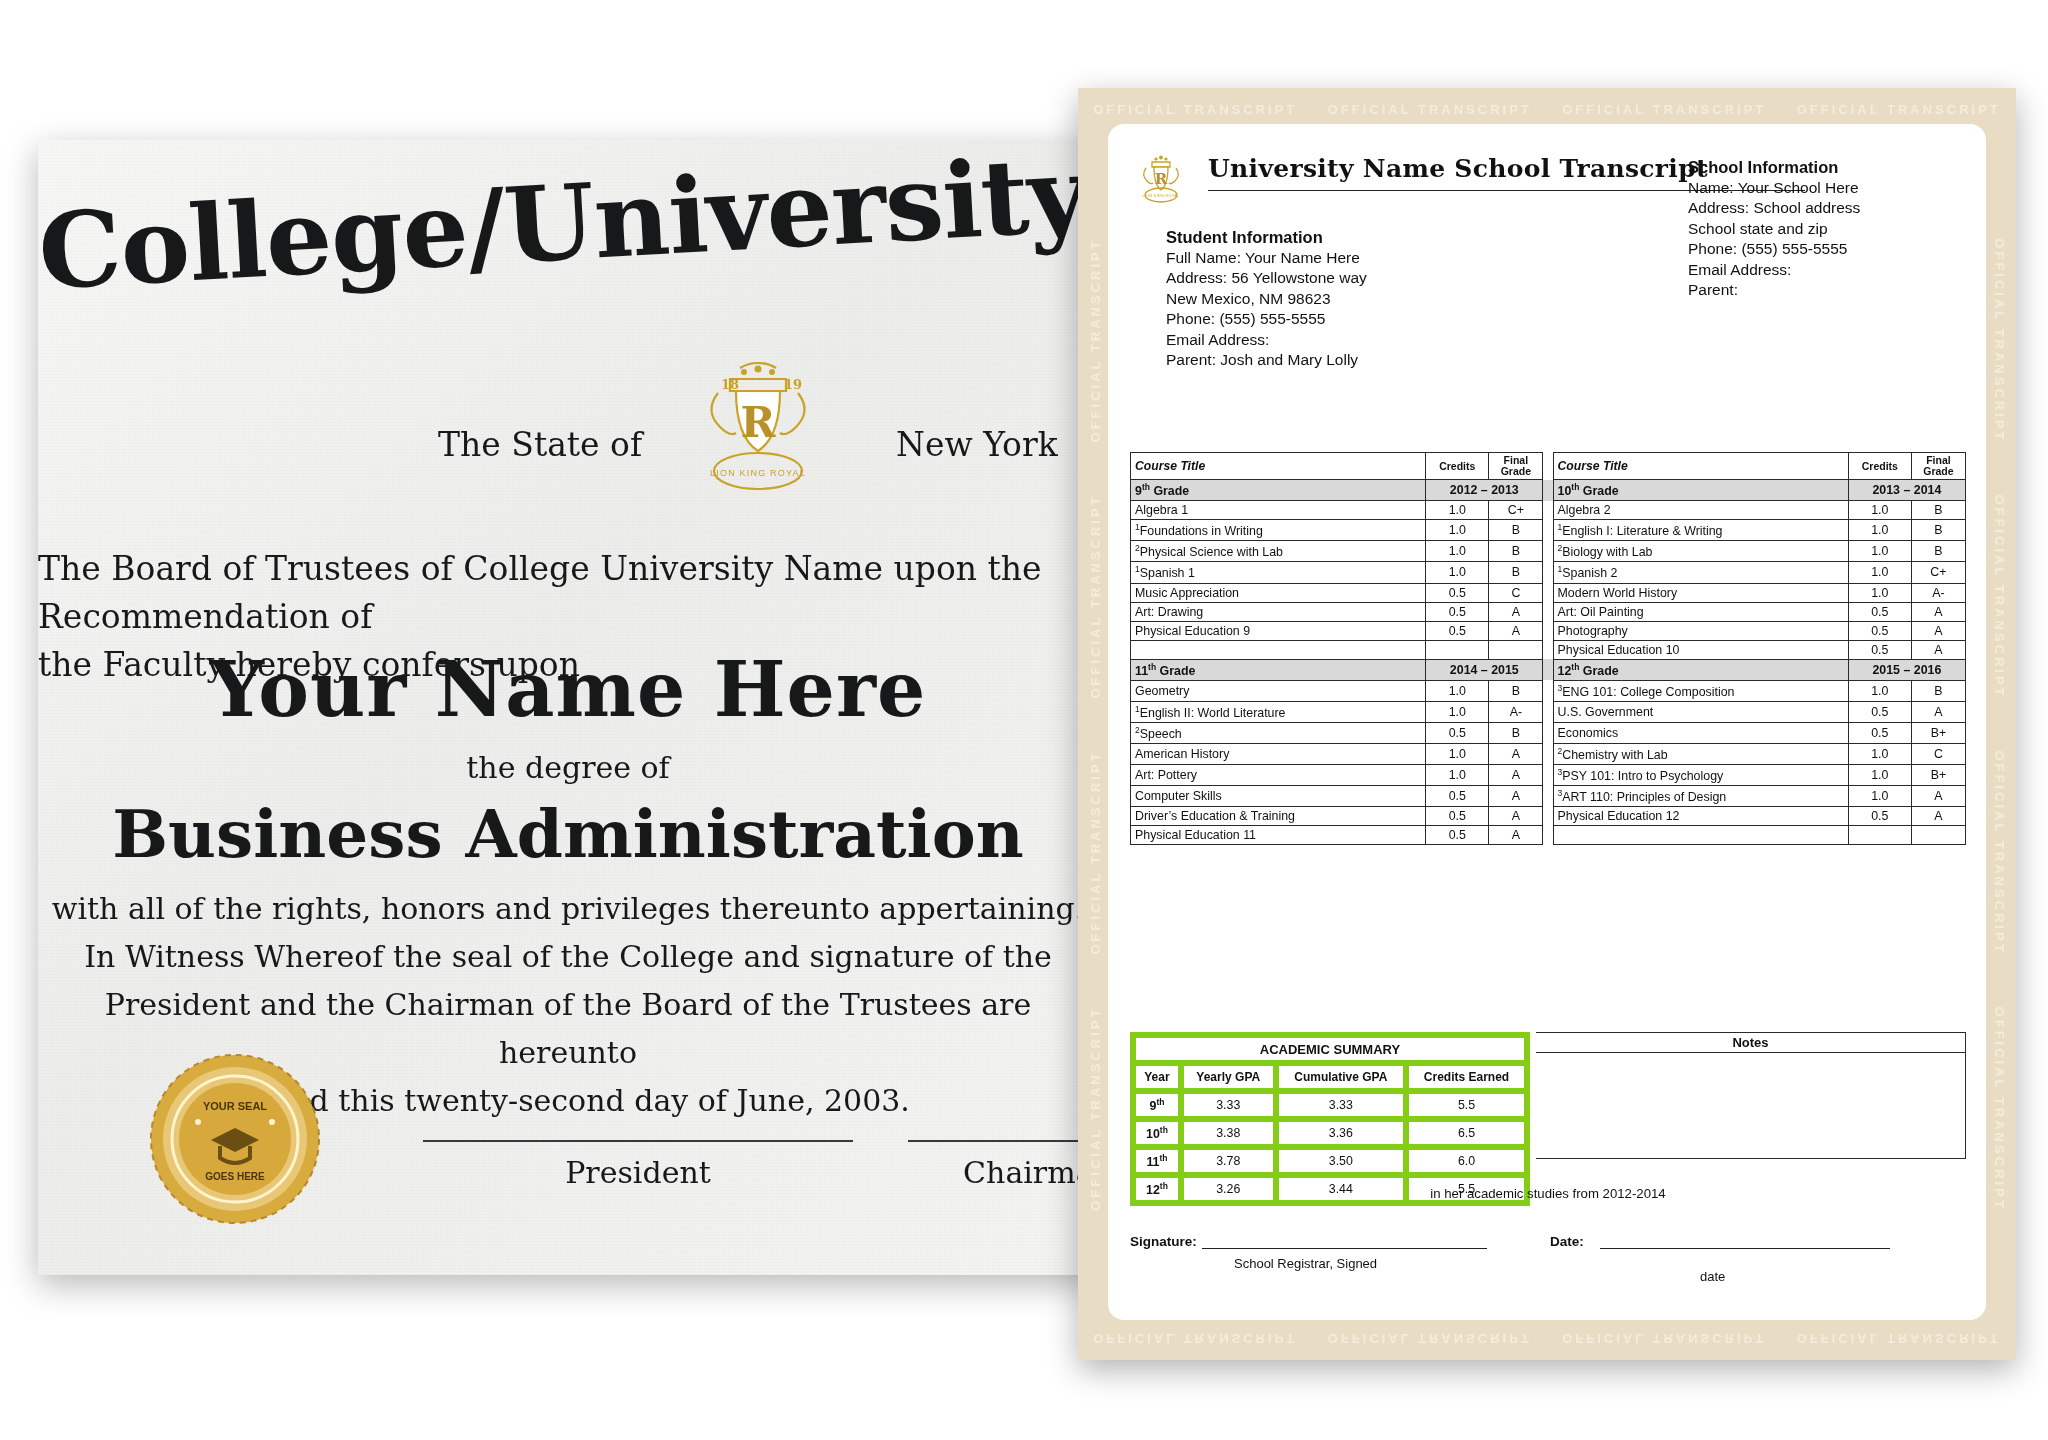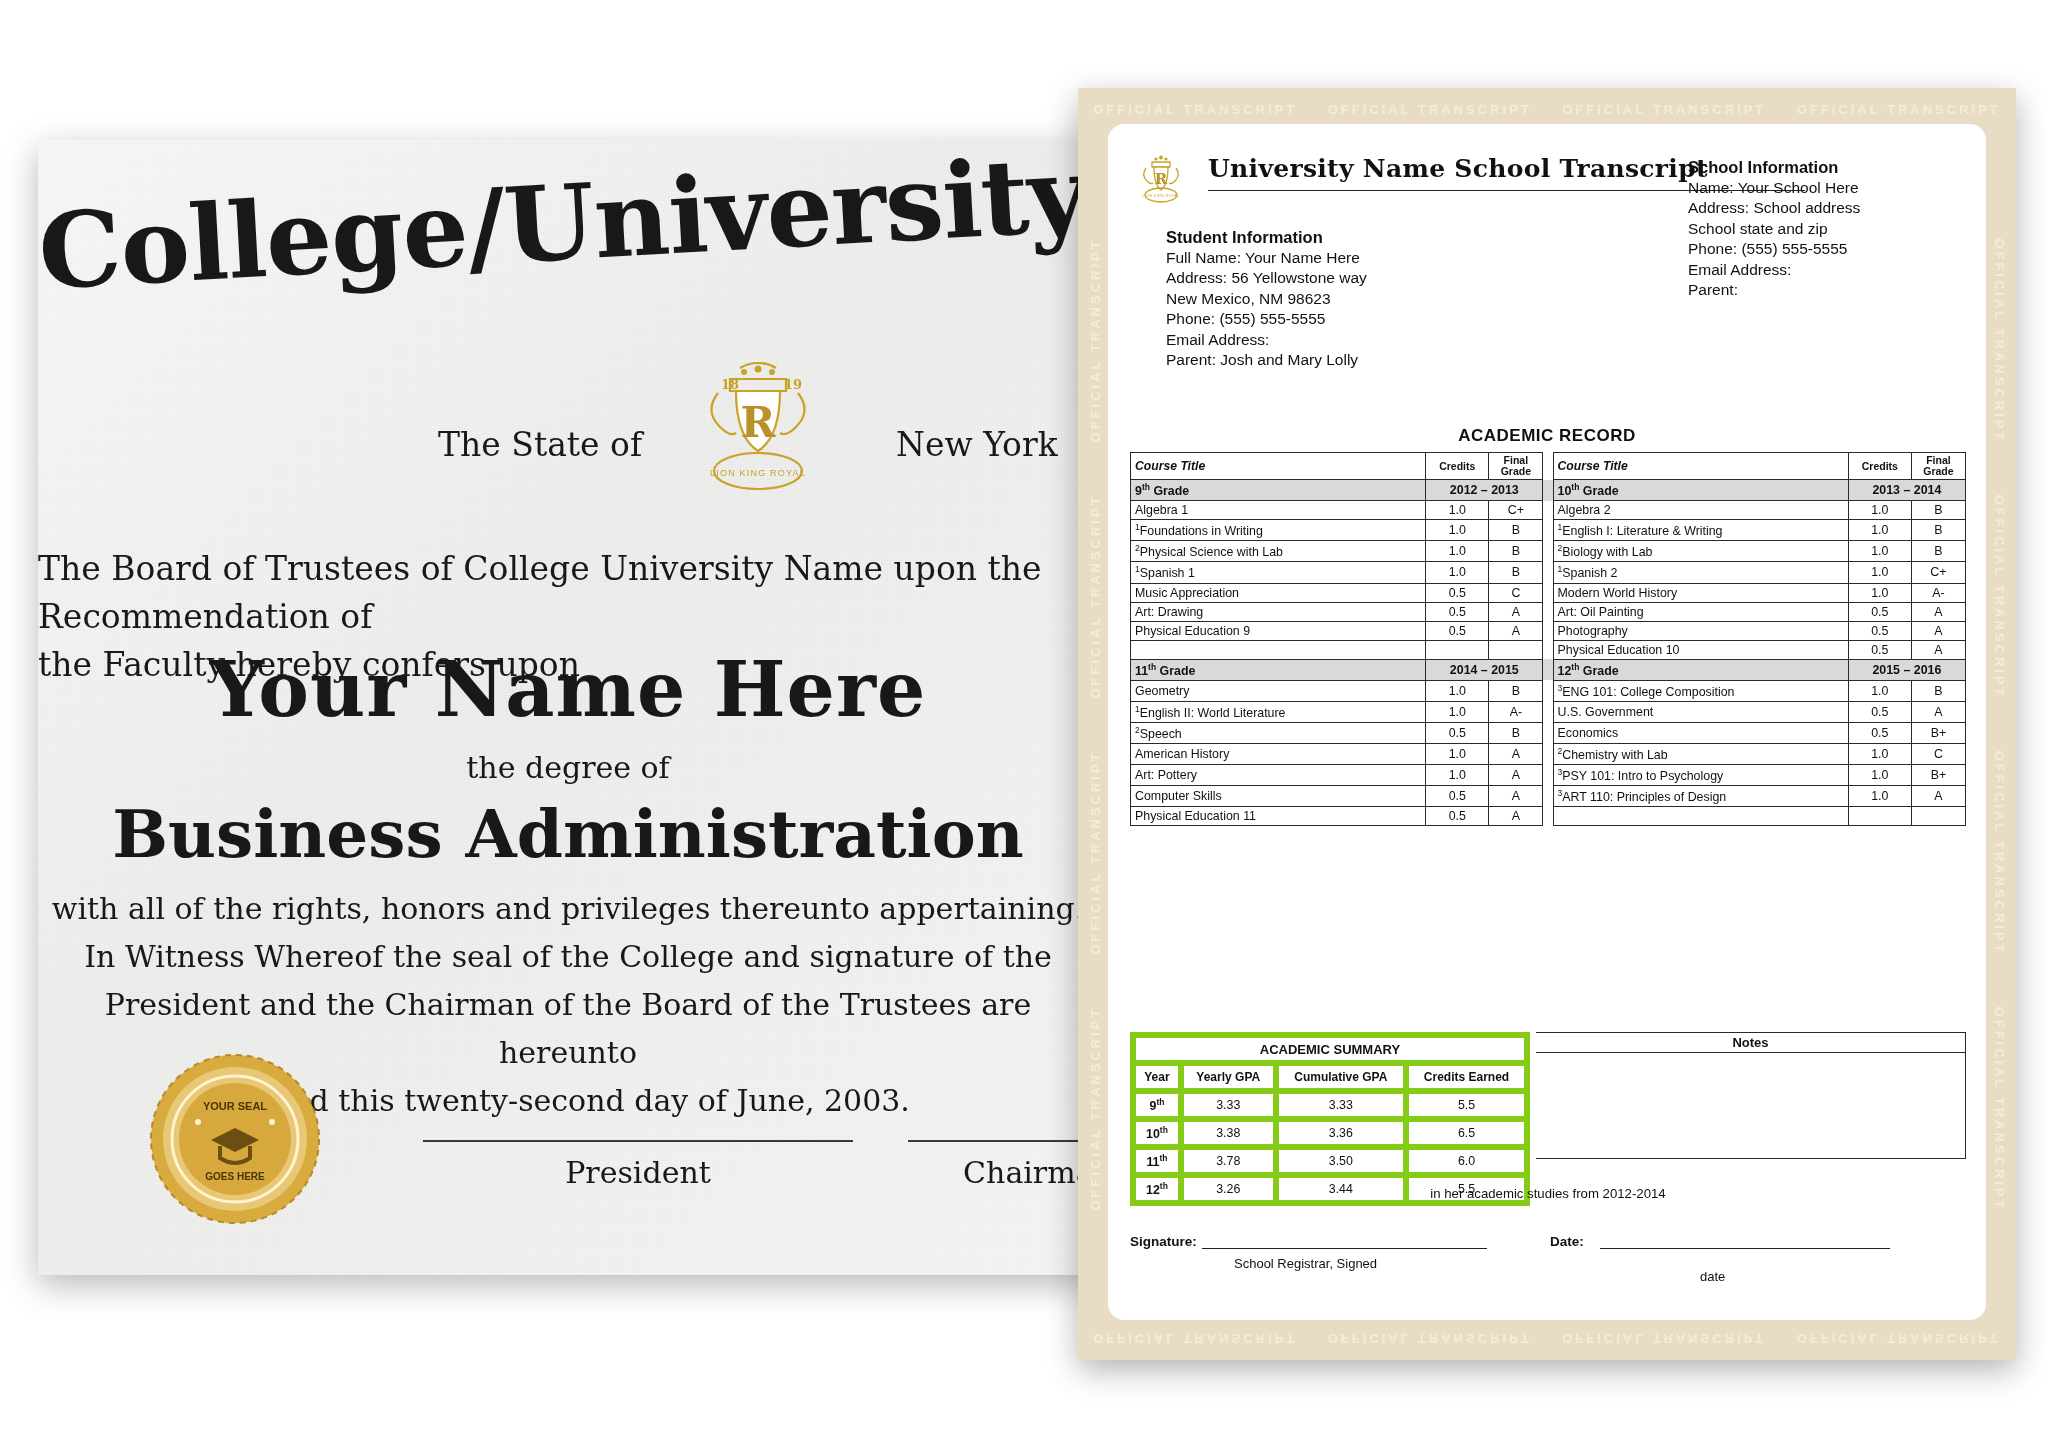--- a/index.html
+++ b/index.html
@@ -394,21 +394,20 @@
     <div id="school-info">
       <div class="info-h">School Information</div>
       <div class="info-l">Name: Your School Here</div>
       <div class="info-l">Address: School address</div>
       <div class="info-l">School state and zip</div>
       <div class="info-l">Phone: (555) 555-5555</div>
       <div class="info-l">Email Address:</div>
       <div class="info-l">Parent:</div>
     </div>
 
-    <div class="ar-title">ACADEMIC RECORD</div>
 
     <table id="record">
       <tbody id="record-body">
           <tr>
             <th class="col-head title-col">Course Title</th>
             <th class="col-head c cr-col">Credits</th>
             <th class="col-head c fg-col">Final<br>Grade</th>
             <td class="gap"></td>
             <th class="col-head title-col">Course Title</th>
             <th class="col-head c cr-col">Credits</th>
@@ -545,20 +544,29 @@
             <td class="num cr-col">1.0</td>
             <td class="num fg-col">B+</td>
           </tr>
           <tr>
             <td class="title-col">Computer Skills</td>
             <td class="num cr-col">0.5</td>
             <td class="num fg-col">A</td>
             <td class="gap"></td>
             <td class="title-col"><sup>3</sup>ART 110:  Principles of Design</td>
             <td class="num cr-col">1.0</td>
+            <td class="num fg-col">A</td>
+          </tr>
+          <tr>
+            <td class="title-col">Driver’s Education &amp; Training</td>
+            <td class="num cr-col">0.5</td>
+            <td class="num fg-col">A</td>
+            <td class="gap"></td>
+            <td class="title-col">Physical Education 12</td>
+            <td class="num cr-col">0.5</td>
             <td class="num fg-col">A</td>
           </tr>
           <tr>
             <td class="title-col">Physical Education 11</td>
             <td class="num cr-col">0.5</td>
             <td class="num fg-col">A</td>
             <td class="gap"></td>
             <td class="title-col"></td>
             <td class="num cr-col"></td>
             <td class="num fg-col"></td>

